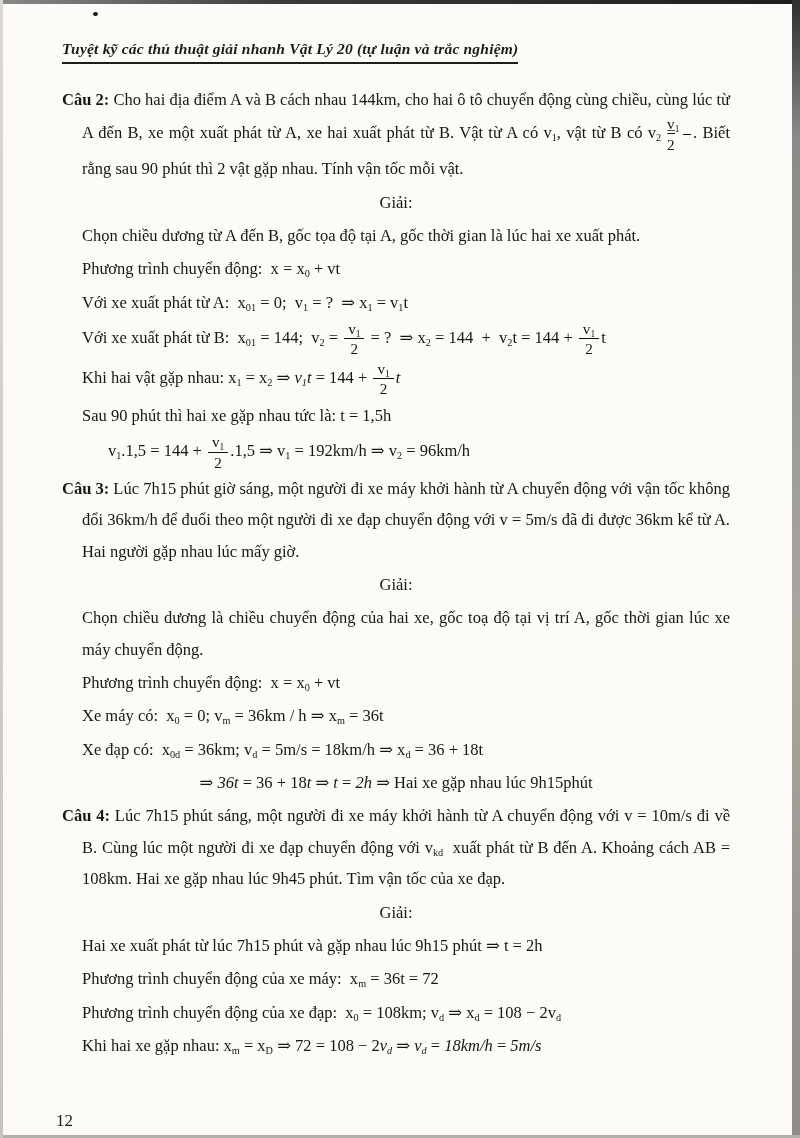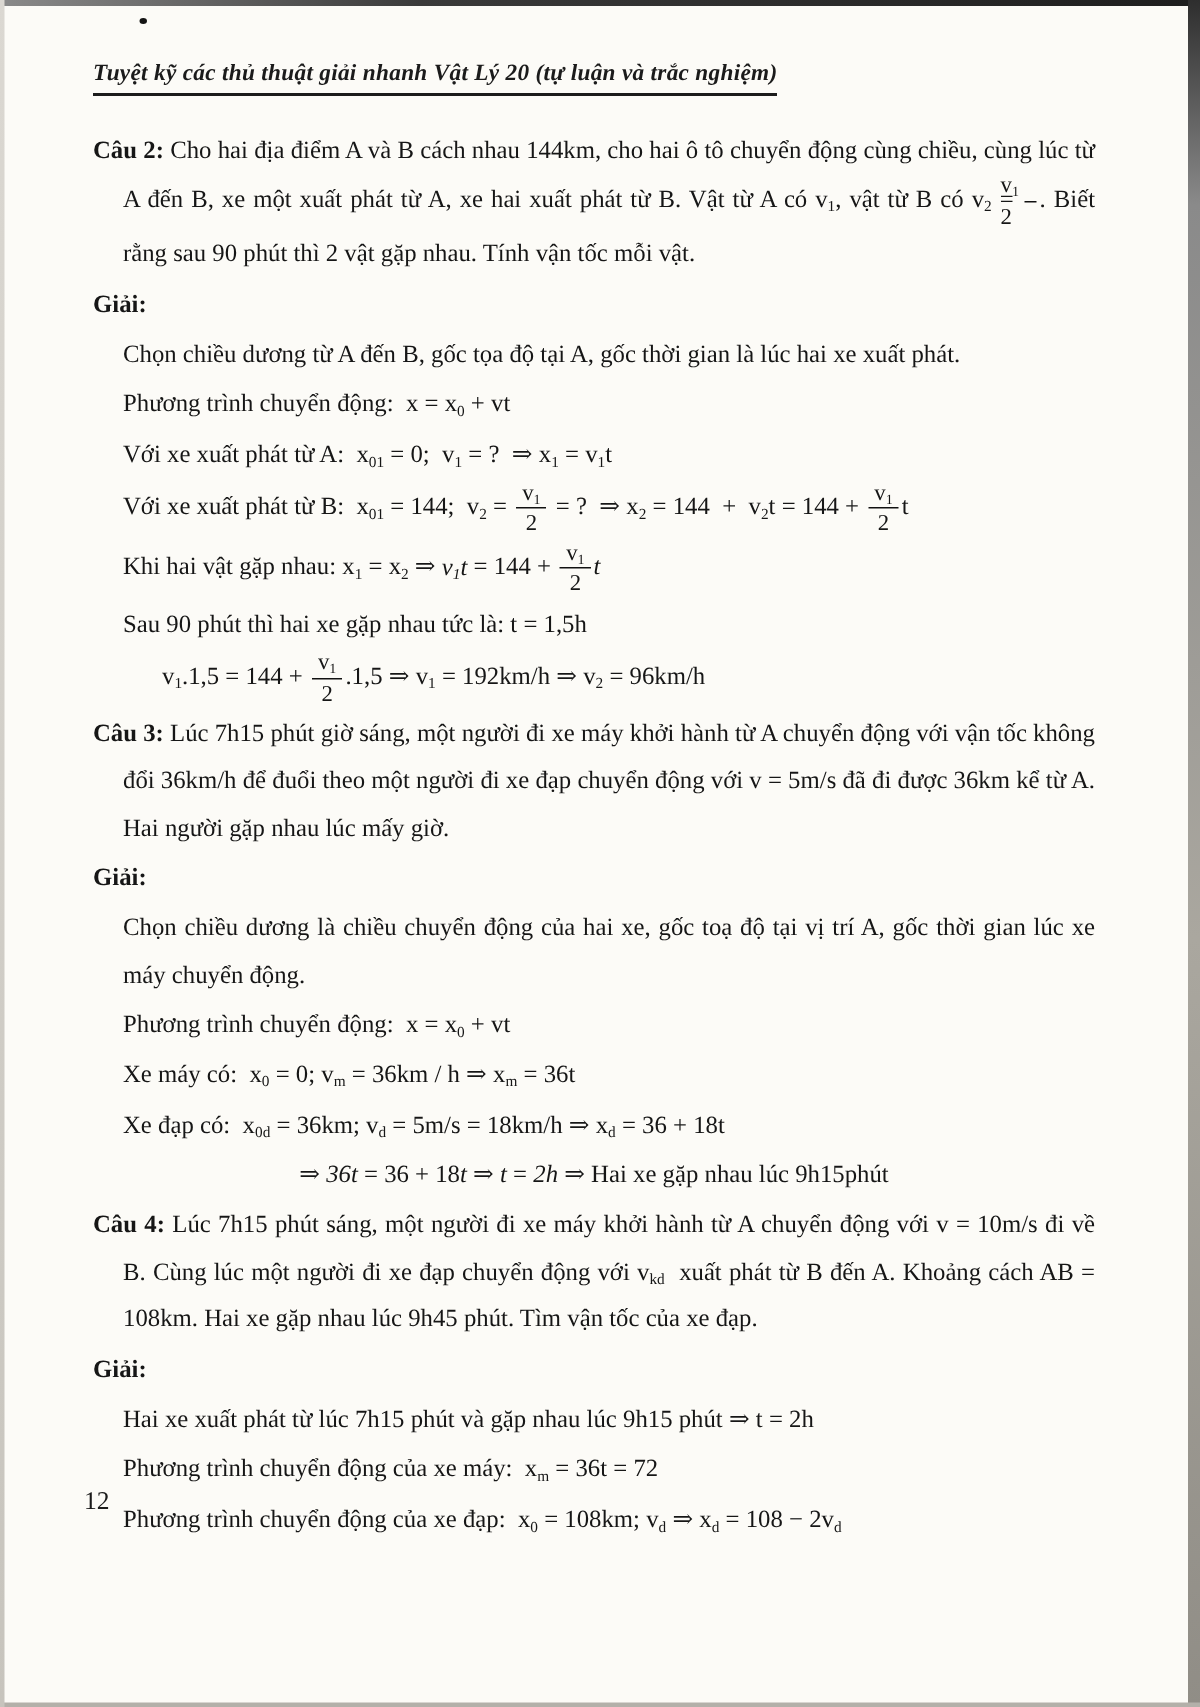--- a/index.html
+++ b/index.html
@@ -27,32 +27,32 @@
     border-bottom:2px solid #1c1c1c; padding-bottom:4px; letter-spacing:0.2px;
     white-space:nowrap;
   }
 
   .doc {
     position:absolute; left:62px; top:84px; width:680px;
     font-size:16.5px; line-height:1.9; color:#161616;
   }
   .p { margin:0 12px 2px 0; padding-left:20px; text-align:justify; }
   .cau { text-indent:-20px; }
-  .center { text-align:left; font-weight:bold; padding-left:0; }
+  .center { text-align:center; font-weight:normal; padding-left:0; }
   .indent { padding-left:46px; text-align:left; }
   .noind { padding-left:0; text-align:center; }
 
   sub { font-size:0.62em; vertical-align:-0.3em; line-height:0; }
 
   .frac { display:inline-flex; flex-direction:column; align-items:center;
     vertical-align:middle; margin:0 2px; line-height:1.15; font-size:0.92em;justify-content:flex-end; }
   .frac .fn { border-bottom:1.4px solid #111; padding:0 4px 1px; }
   .frac .fd { padding:1px 4px 0; }
 
-  .pagenum { position:absolute; left:56px; top:991px; font-size:17px; color:#1b1b1b; }
+  .pagenum { position:absolute; left:56px; top:1111px; font-size:17px; color:#1b1b1b; }
 </style>
 </head>
 <body>
 
 <div class="page">
 
   <div class="edge-top"></div>
   <div class="edge-right"></div>
   <div class="edge-bottom"></div>
   <div class="edge-left"></div>
@@ -90,17 +90,18 @@
     <div class="p">Chọn chiều dương là chiều chuyển động của hai xe, gốc toạ độ tại vị trí A, gốc thời gian lúc xe máy chuyển động.</div>
     <div class="p">Phương trình chuyển động:&nbsp; x = x<sub>0</sub> + vt</div>
     <div class="p">Xe máy có:&nbsp; x<sub>0</sub> = 0; v<sub>m</sub> = 36km / h ⇒ x<sub>m</sub> = 36t</div>
     <div class="p">Xe đạp có:&nbsp; x<sub>0d</sub> = 36km; v<sub>d</sub> = 5m/s = 18km/h ⇒ x<sub>d</sub> = 36 + 18t</div>
     <div class="p noind">⇒ <i>36t</i> = 36 + 18<i>t</i> ⇒ <i>t</i> = <i>2h</i> ⇒ Hai xe gặp nhau lúc 9h15phút</div>
     <div class="p cau"><b>Câu 4:</b> Lúc 7h15 phút sáng, một người đi xe máy khởi hành từ A chuyển động với v = 10m/s đi về B. Cùng lúc một người đi xe đạp chuyển động với v<sub>kd</sub>&nbsp; xuất phát từ B đến A. Khoảng cách AB = 108km. Hai xe gặp nhau lúc 9h45 phút. Tìm vận tốc của xe đạp.</div>
     <div class="p center">Giải:</div>
     <div class="p">Hai xe xuất phát từ lúc 7h15 phút và gặp nhau lúc 9h15 phút ⇒ t = 2h</div>
     <div class="p">Phương trình chuyển động của xe máy:&nbsp; x<sub>m</sub> = 36t = 72</div>
     <div class="p">Phương trình chuyển động của xe đạp:&nbsp; x<sub>0</sub> = 108km; v<sub>d</sub> ⇒ x<sub>d</sub> = 108 − 2v<sub>d</sub></div>
+    <div class="p">Khi hai xe gặp nhau: x<sub>m</sub> = x<sub>D</sub> ⇒ 72 = 108 − 2<i>v<sub>d</sub></i> ⇒ <i>v<sub>d</sub></i> = <i>18km/h</i> = <i>5m/s</i></div>
   </div>
 
   <div class="pagenum">12</div>
 
 </div>
 
 </body></html>

